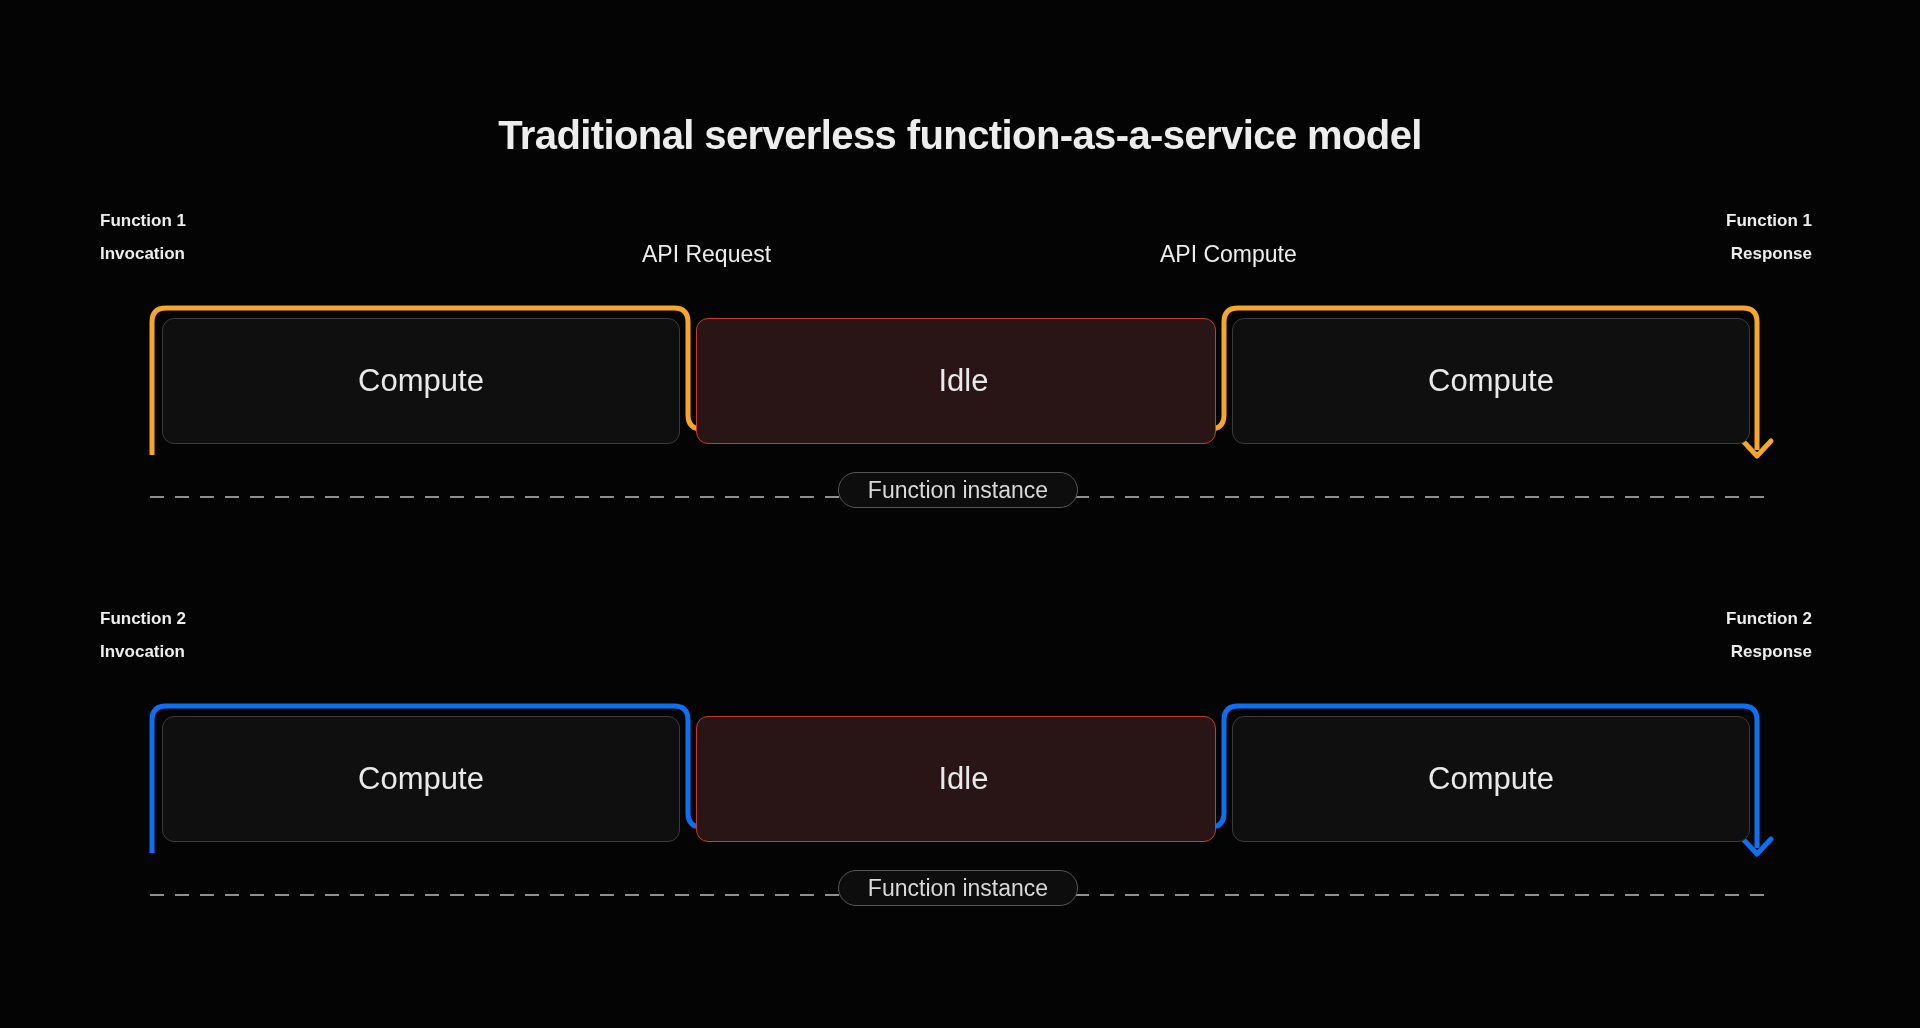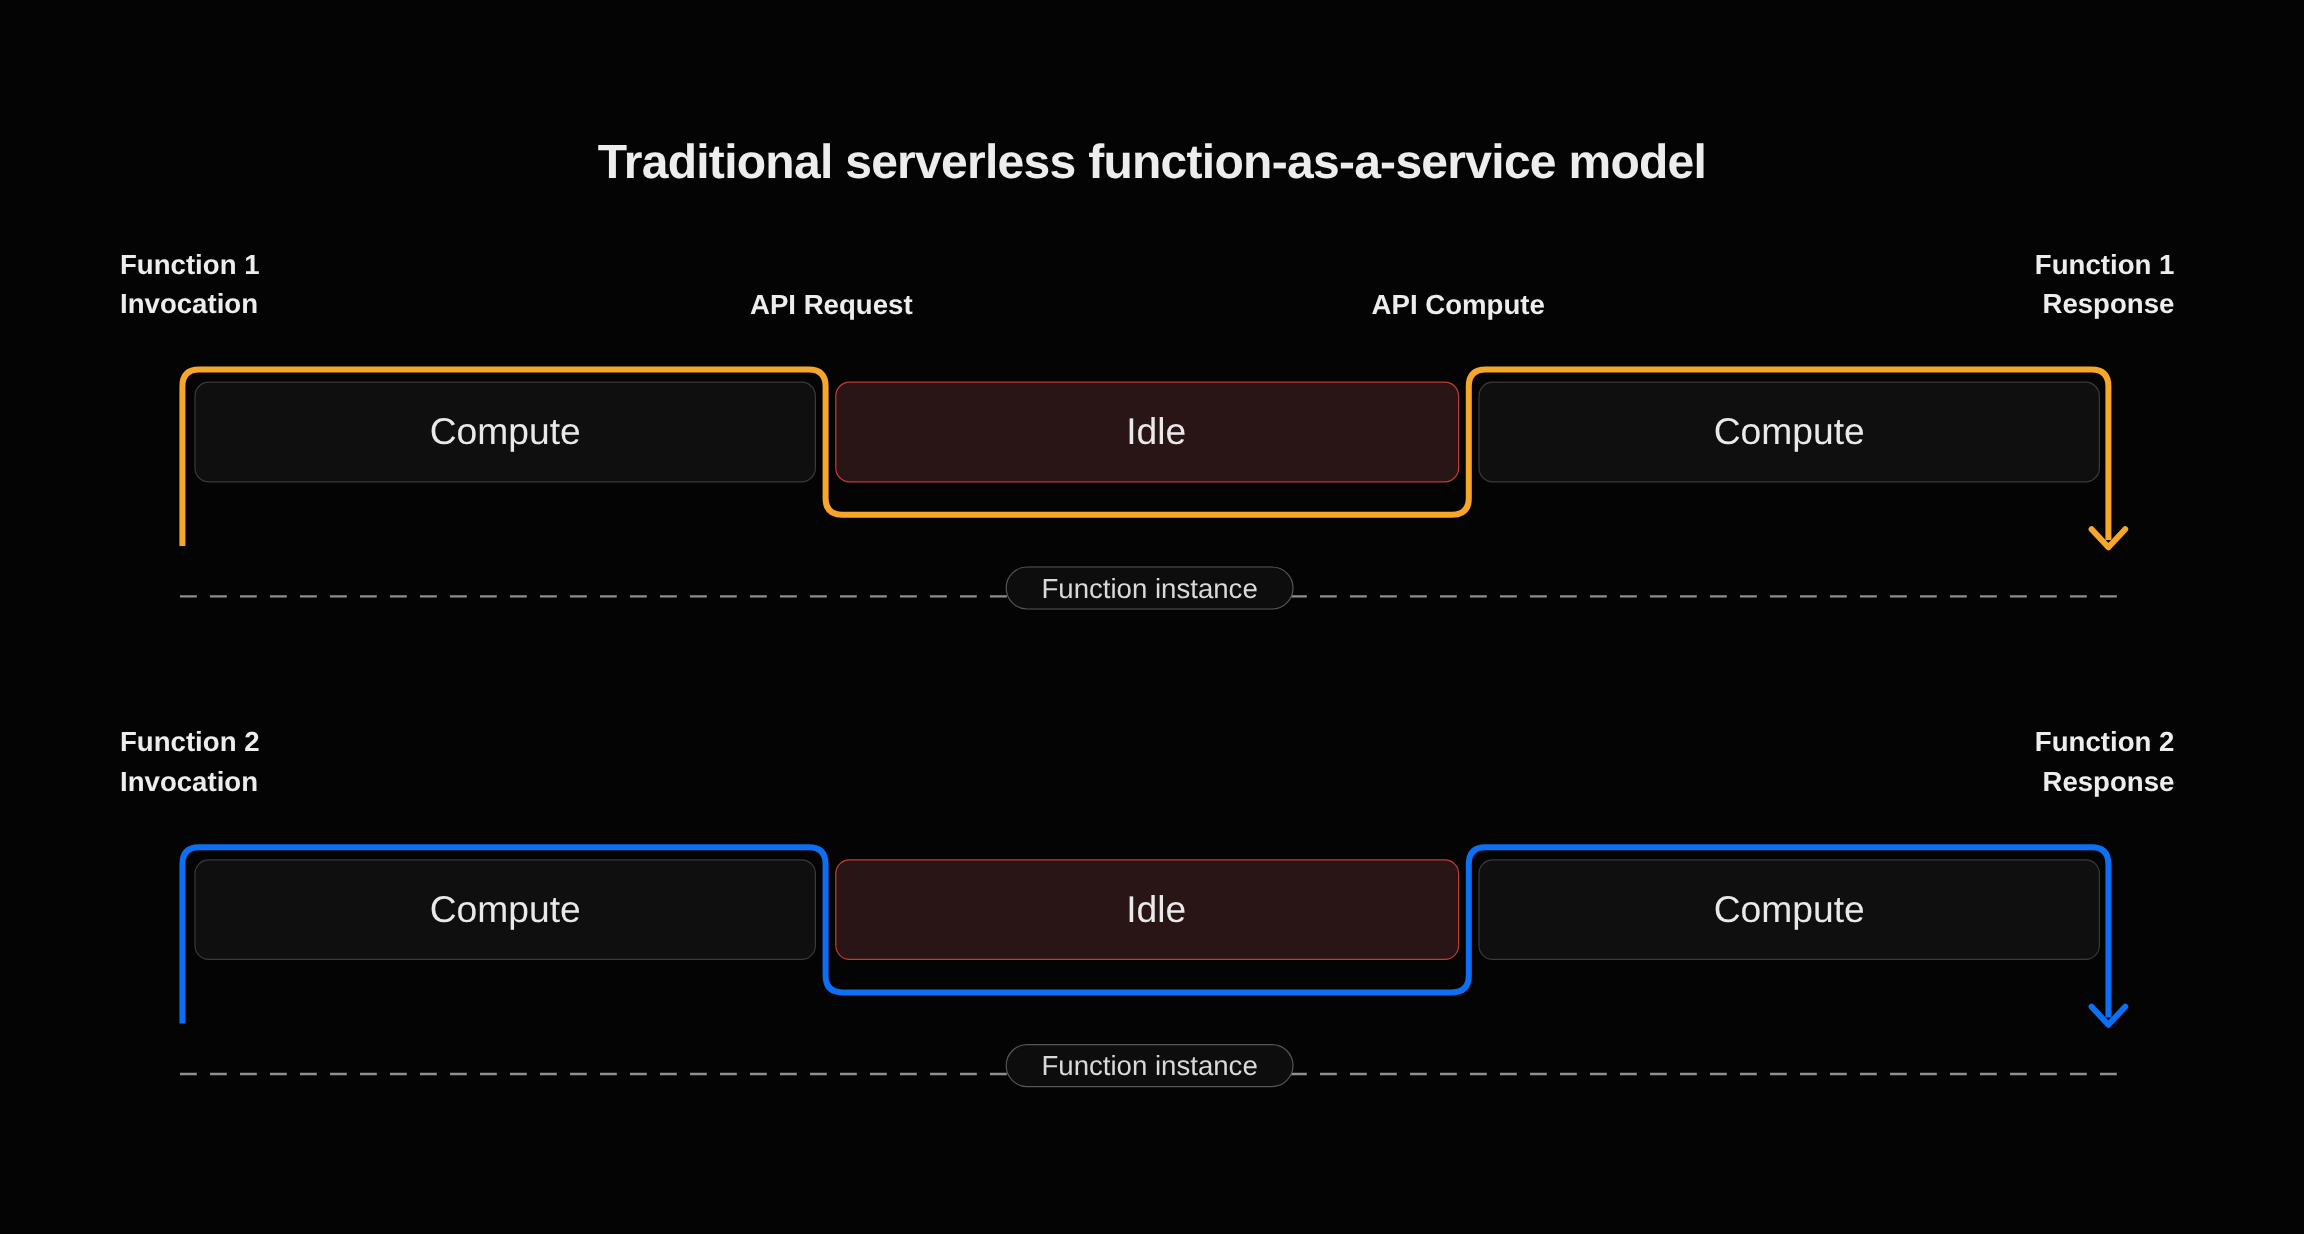--- a/index.html
+++ b/index.html
@@ -13,37 +13,38 @@
   }
   .stage{position:absolute;inset:0;width:1920px;height:1028px;}
   .title{
     position:absolute;left:0;right:0;top:86px;
     text-align:center;
     font-size:40px;font-weight:700;letter-spacing:-0.6px;
     color:var(--text,#ededed);
   }
   .corner-label{
     position:absolute;
-    font-size:23px;font-weight:700;line-height:33px;
+    font-size:17px;font-weight:700;line-height:33px;
     color:var(--text,#ededed);
     white-space:pre-line;
   }
   .corner-label.right{text-align:right;}
   .mid-label{
     position:absolute;
-    font-size:23px;font-weight:700;line-height:28px;
+    font-size:23px;font-weight:400;line-height:28px;
     color:var(--text,#ededed);
+    margin-left:17px;
   }
   svg.flow{position:absolute;left:0;top:0;}
   .path-f1{stroke:var(--function1-accent,#f6a62a);}
   .path-f2{stroke:var(--function2-accent,#0d6ff2);}
   .flow path{fill:none;stroke-width:5;}
   .flow .dashline{stroke:var(--dashed-line,#8f8f8f);stroke-width:2;stroke-dasharray:14 11;}
   .box{
-    position:absolute;height:84px;
+    position:absolute;height:126px;
     border-radius:12px;
     display:flex;align-items:center;justify-content:center;
     font-size:31px;font-weight:400;color:#e9e9e9;
     box-sizing:border-box;
   }
   .box.compute{
     background:var(--compute-fill,#0f0f0f);
     border:1.5px solid var(--compute-border,#3a3a3a);
   }
   .box.idle{

